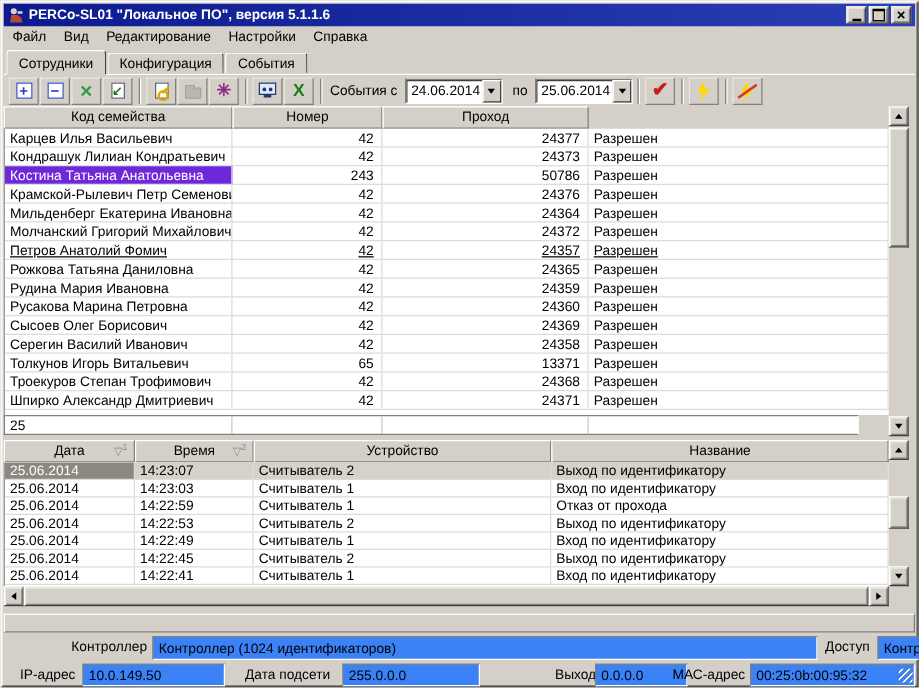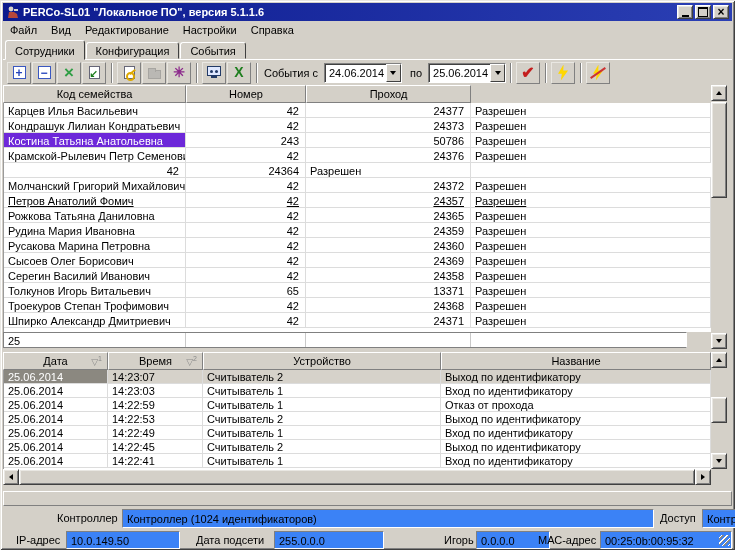--- a/index.html
+++ b/index.html
@@ -254,20 +254,21 @@
         <span class="gc c2 num">50786</span>
         <span class="gc c3 ">Разрешен</span>
       </div>
       <div class="grow" style="grid-template-columns: 182px 120px 165px 240px;">
         <span class="gc c0 ">Крамской-Рылевич Петр Семенович</span>
         <span class="gc c1 num">42</span>
         <span class="gc c2 num">24376</span>
         <span class="gc c3 ">Разрешен</span>
       </div>
       <div class="grow" style="grid-template-columns: 182px 120px 165px 240px;">
+        <span class="gc c0 ">Мильденберг Екатерина Ивановна</span>
         <span class="gc c1 num">42</span>
         <span class="gc c2 num">24364</span>
         <span class="gc c3 ">Разрешен</span>
       </div>
       <div class="grow" style="grid-template-columns: 182px 120px 165px 240px;">
         <span class="gc c0 ">Молчанский Григорий Михайлович</span>
         <span class="gc c1 num">42</span>
         <span class="gc c2 num">24372</span>
         <span class="gc c3 ">Разрешен</span>
       </div>
@@ -429,20 +430,20 @@
     <span class="sfield" style="left:75px; width:532px;">Контроллер (1024 идентификаторов)</span>
     <span class="blabel" style="left:613px;">Доступ</span>
     <span class="sfield" style="left:655px; width:74px;">Контроль</span>
   </div>
 
   <div class="brow" id="ip-row">
     <span class="blabel" style="left:13px;">IP-адрес</span>
     <span class="sfield" style="left:63px; width:114px; height:18px;">10.0.149.50</span>
     <span class="blabel" style="left:193px;">Дата подсети</span>
     <span class="sfield" style="left:271px; width:110px; height:18px;">255.0.0.0</span>
-    <span class="blabel" style="left:441px;">Игорь</span>
+    <span class="blabel" style="left:441px;">Выход</span>
     <span class="sfield" style="left:473px; width:74px; height:18px;">0.0.0.0</span>
     <span class="blabel" style="left:535px;">МАС-адрес</span>
     <span class="sfield" style="left:597px; width:132px; height:18px;">00:25:0b:00:95:32</span>
   </div>
 
   <span class="grip"></span>
 </div>
 
 </body></html>

